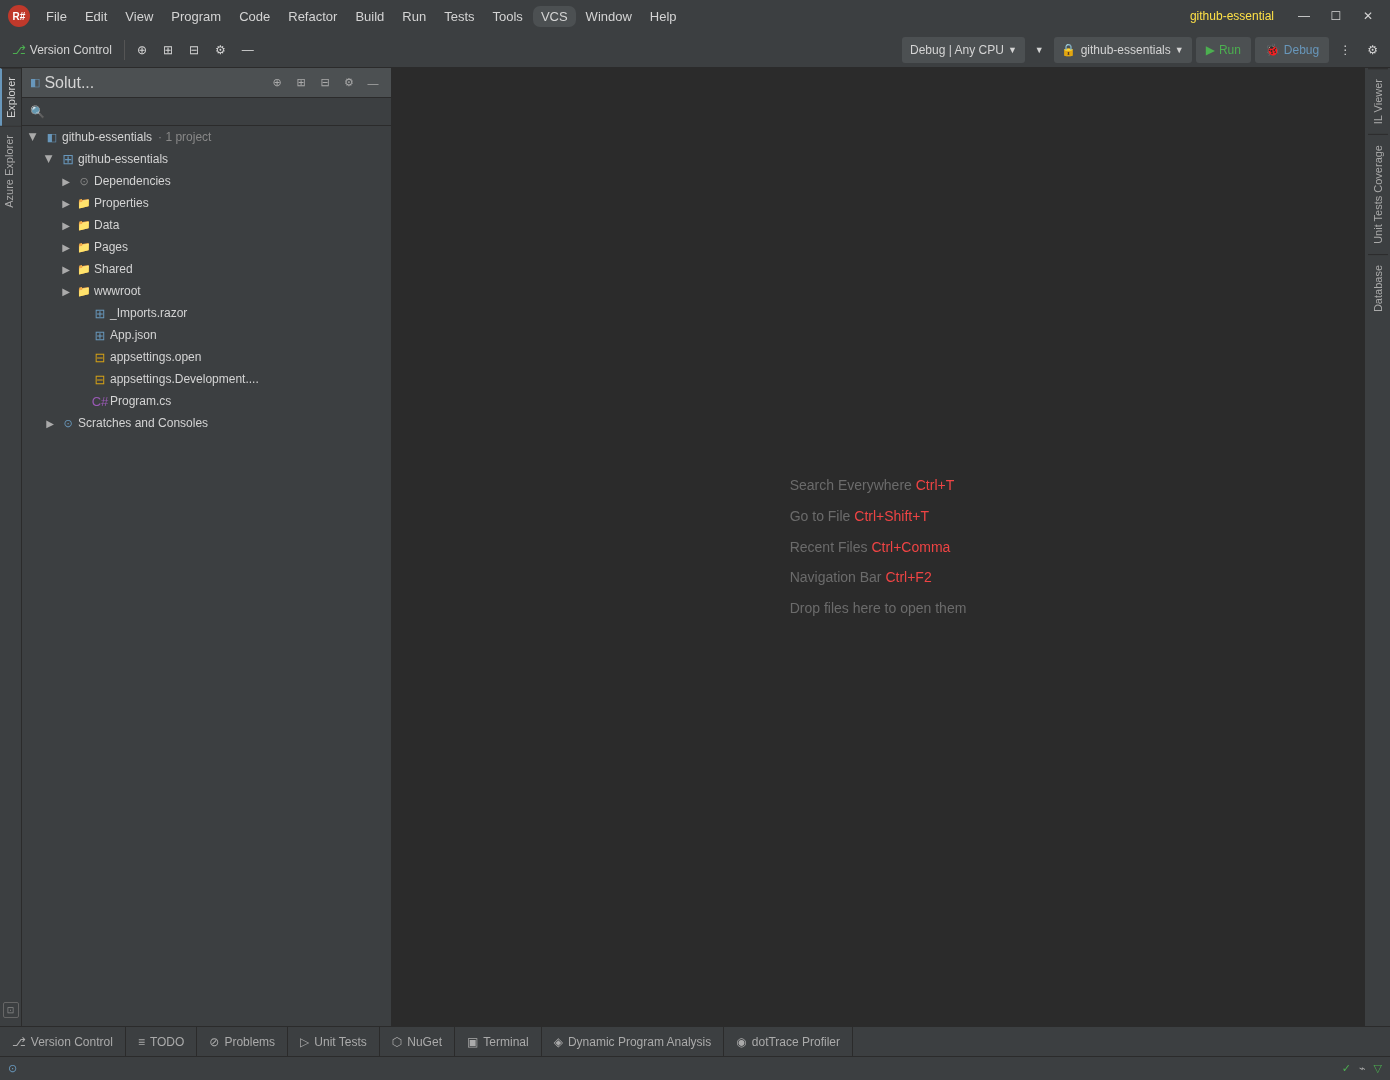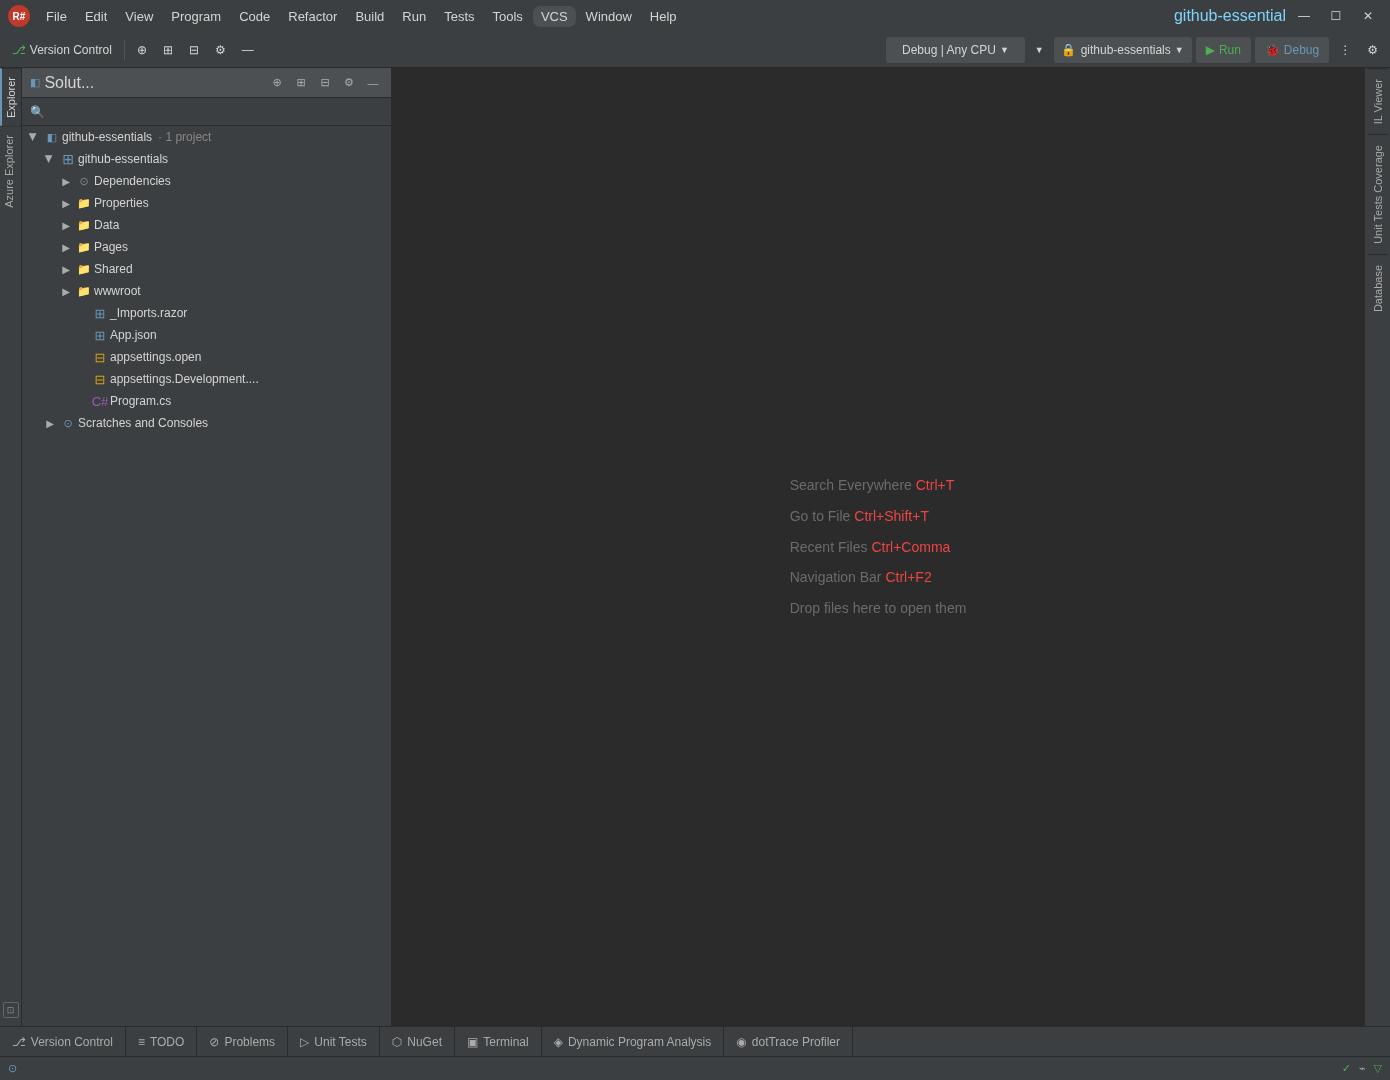--- a/index.html
+++ b/index.html
@@ -62,23 +62,23 @@
       height: 22px;
       display: flex;
       align-items: center;
       justify-content: center;
       cursor: pointer;
       border-radius: 2px;
       color: #d4d4d4;
       font-size: 12px;
     }
     .repo-name {
-      color: #7dd3fc;
-      font-size: 16px;
-      margin-right: 4px;
+      color: #fde047;
+      font-size: 12px;
+      margin-right: 16px;
     }
 
     
     .toolbar {
       height: 36px;
       background: #3c3f41;
       border-bottom: 1px solid #2b2b2b;
       display: flex;
       align-items: center;
       padding: 0 6px;
@@ -102,21 +102,21 @@
       background: #555;
       margin: 0 2px;
     }
     .toolbar-spacer { flex: 1; }
     .debug-dropdown {
       display: flex;
       align-items: center;
       height: 26px;
       background: #4c5052;
       border-radius: 3px;
-      padding: 0 16px;
+      padding: 0 8px;
       cursor: pointer;
       gap: 4px;
       font-size: 12px;
     }
     .run-btn {
       height: 26px;
       padding: 0 10px;
       background: #4c5052;
       border-radius: 3px;
       display: flex;

